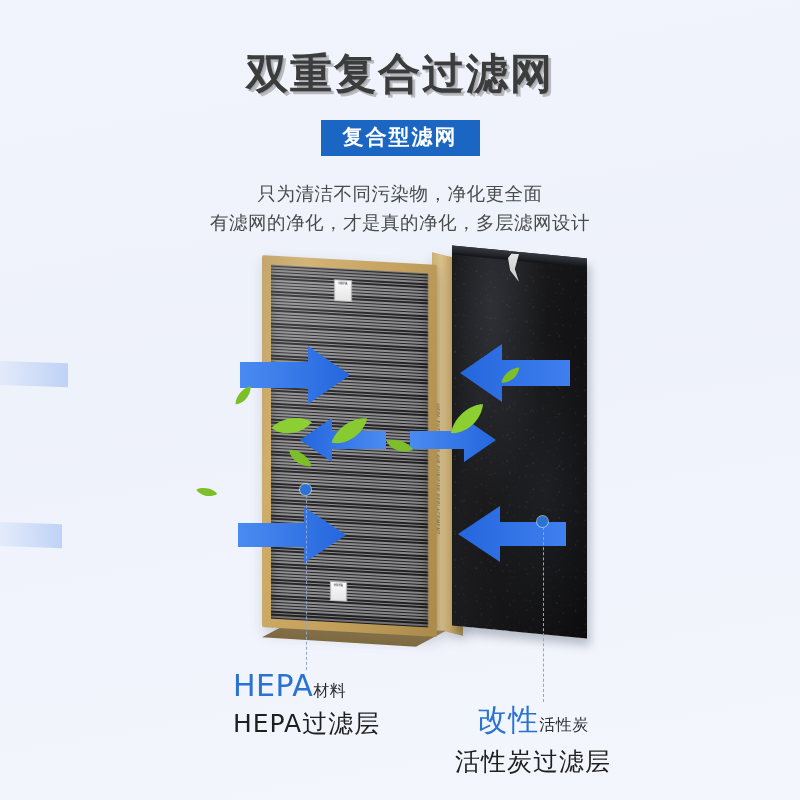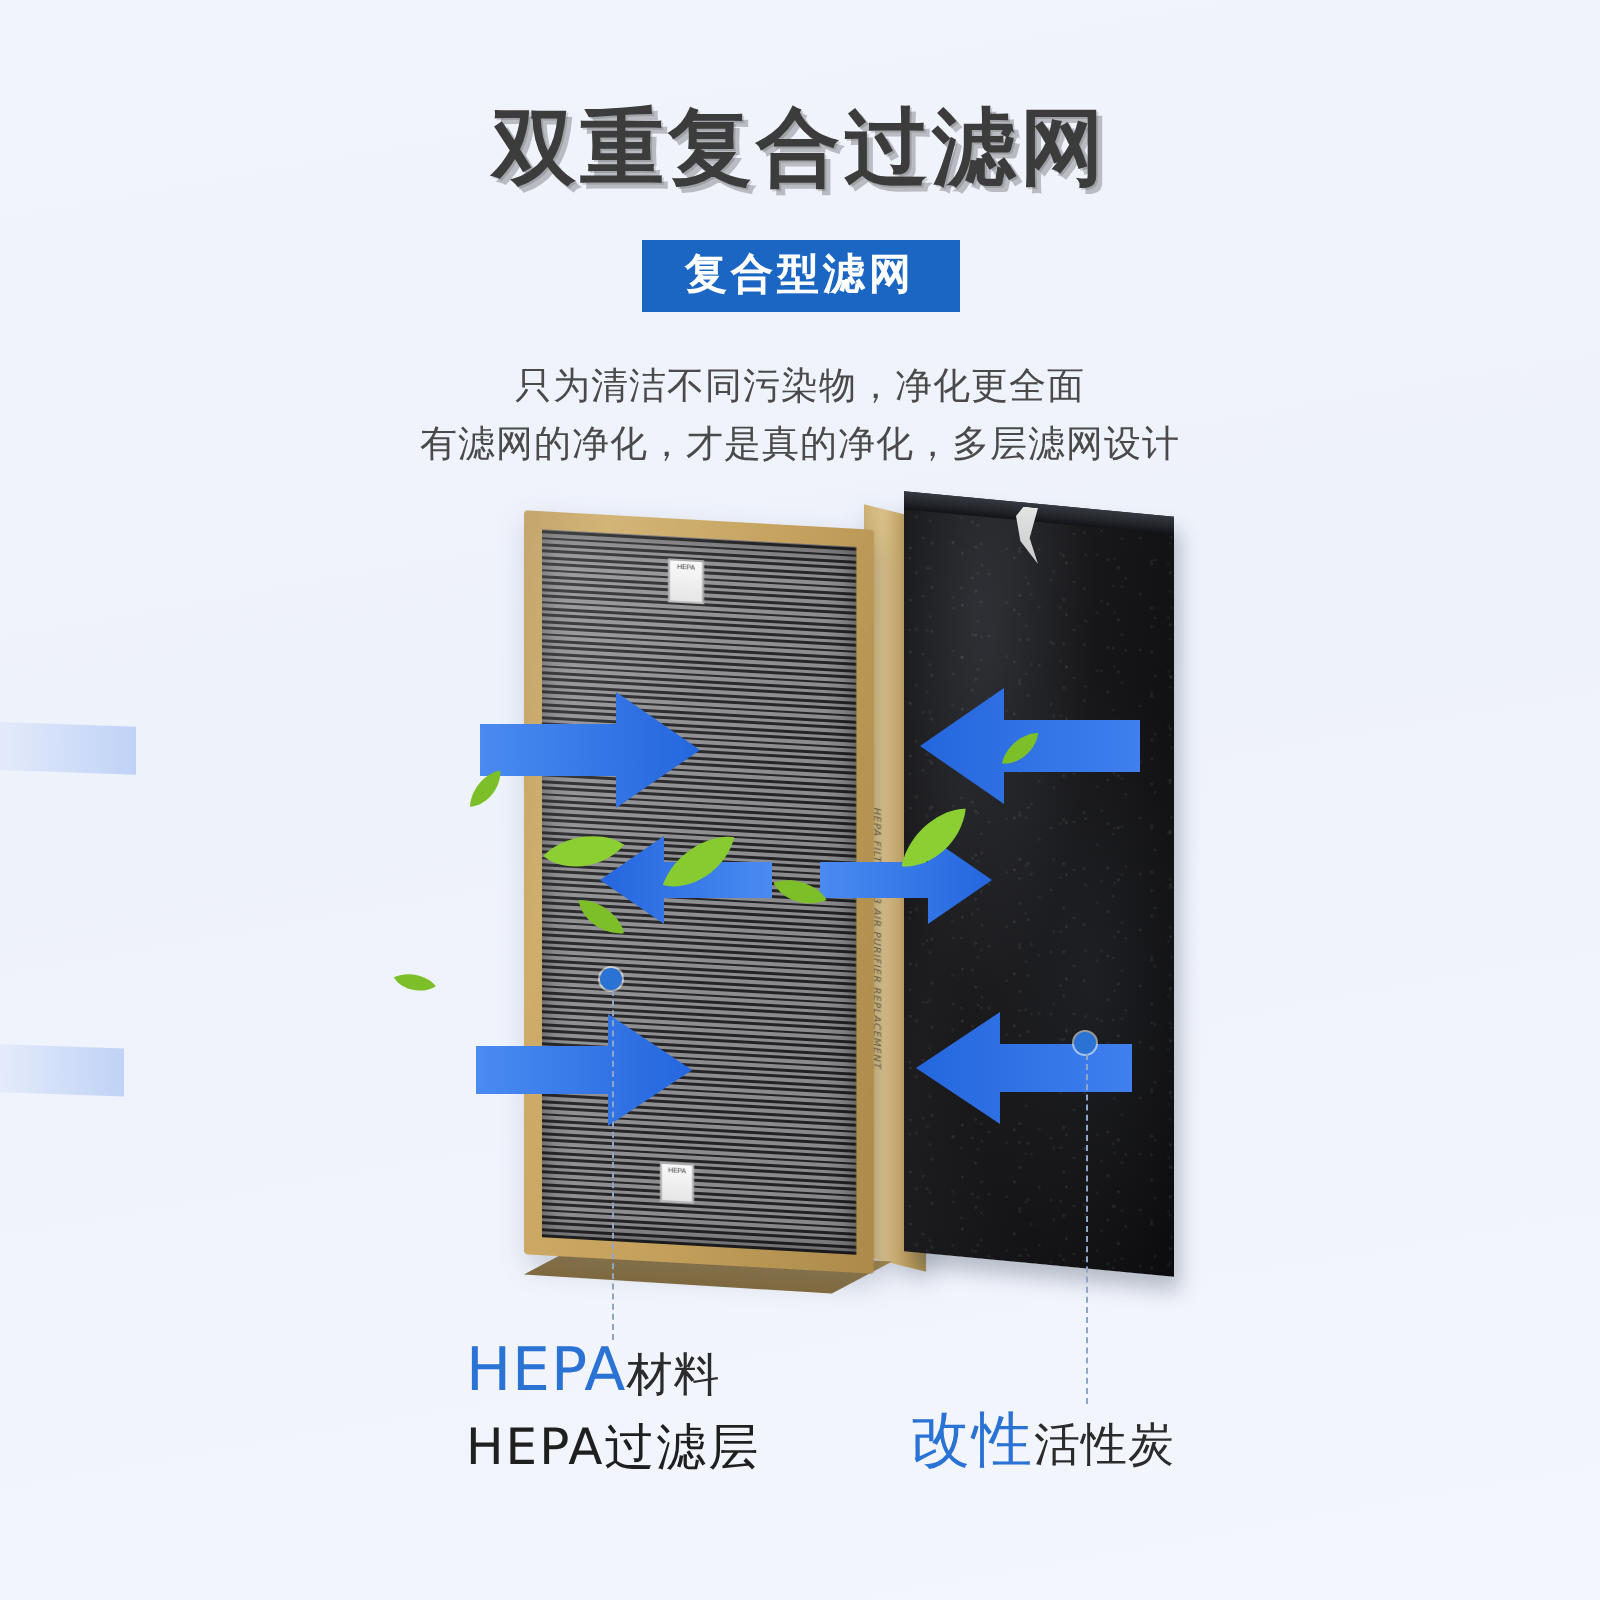--- a/index.html
+++ b/index.html
@@ -180,21 +180,21 @@
   }
   .leader {
     position:absolute; width:0; border-left: 1.6px dashed #8fa6c8;
   }
 
   
   .caption { position:absolute; font-family:"DejaVu Sans","Liberation Sans",sans-serif; }
   .cap-line { white-space:nowrap; }
   .cap-big  { font-size:30px; color:#2a72d4; letter-spacing:0.5px; }
   .cap-big-cn { font-size:30px; color:#2a72d4; letter-spacing:1px; }
-  .cap-small{ font-size:23px; color:#2b2b2b; letter-spacing:0.5px; }
+  .cap-small{ font-size:16px; color:#2b2b2b; letter-spacing:0.5px; }
   .cap-sub  { font-size:25px; color:#1f1f1f; letter-spacing:1px; }
 
   .caption-hepa   { left:233px; top:668px; text-align:left; }
   .caption-carbon { left:455px; top:700px; text-align:center; }
 
   
   .watermark {
     position:absolute; left: 488px; top: 742px;
     font-size: 40px; font-weight: 400; letter-spacing: 0.5px;
     color: rgba(150,160,185,0.20);
@@ -366,16 +366,17 @@
     <div class="cap-line">
       <span class="cap-big">HEPA</span><span class="cap-small">材料</span>
     </div>
     <div class="cap-line cap-sub" style="margin-top:4px;text-align:center;">HEPA过滤层</div>
   </div>
 
   <div class="caption caption-carbon">
     <div class="cap-line">
       <span class="cap-big-cn">改性</span><span class="cap-small">活性炭</span>
     </div>
+    <div class="cap-line cap-sub" style="margin-top:4px;">活性炭过滤层</div>
   </div>
 
 
 </div>
 
 </body></html>

